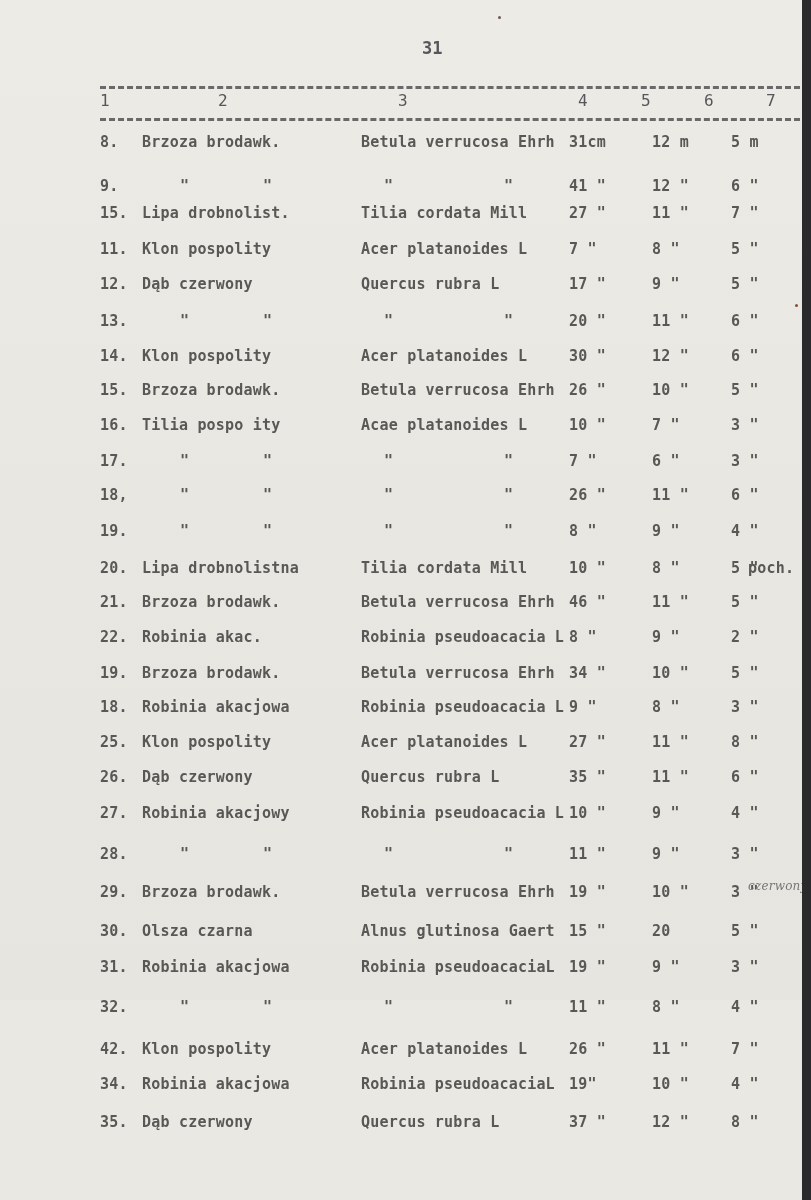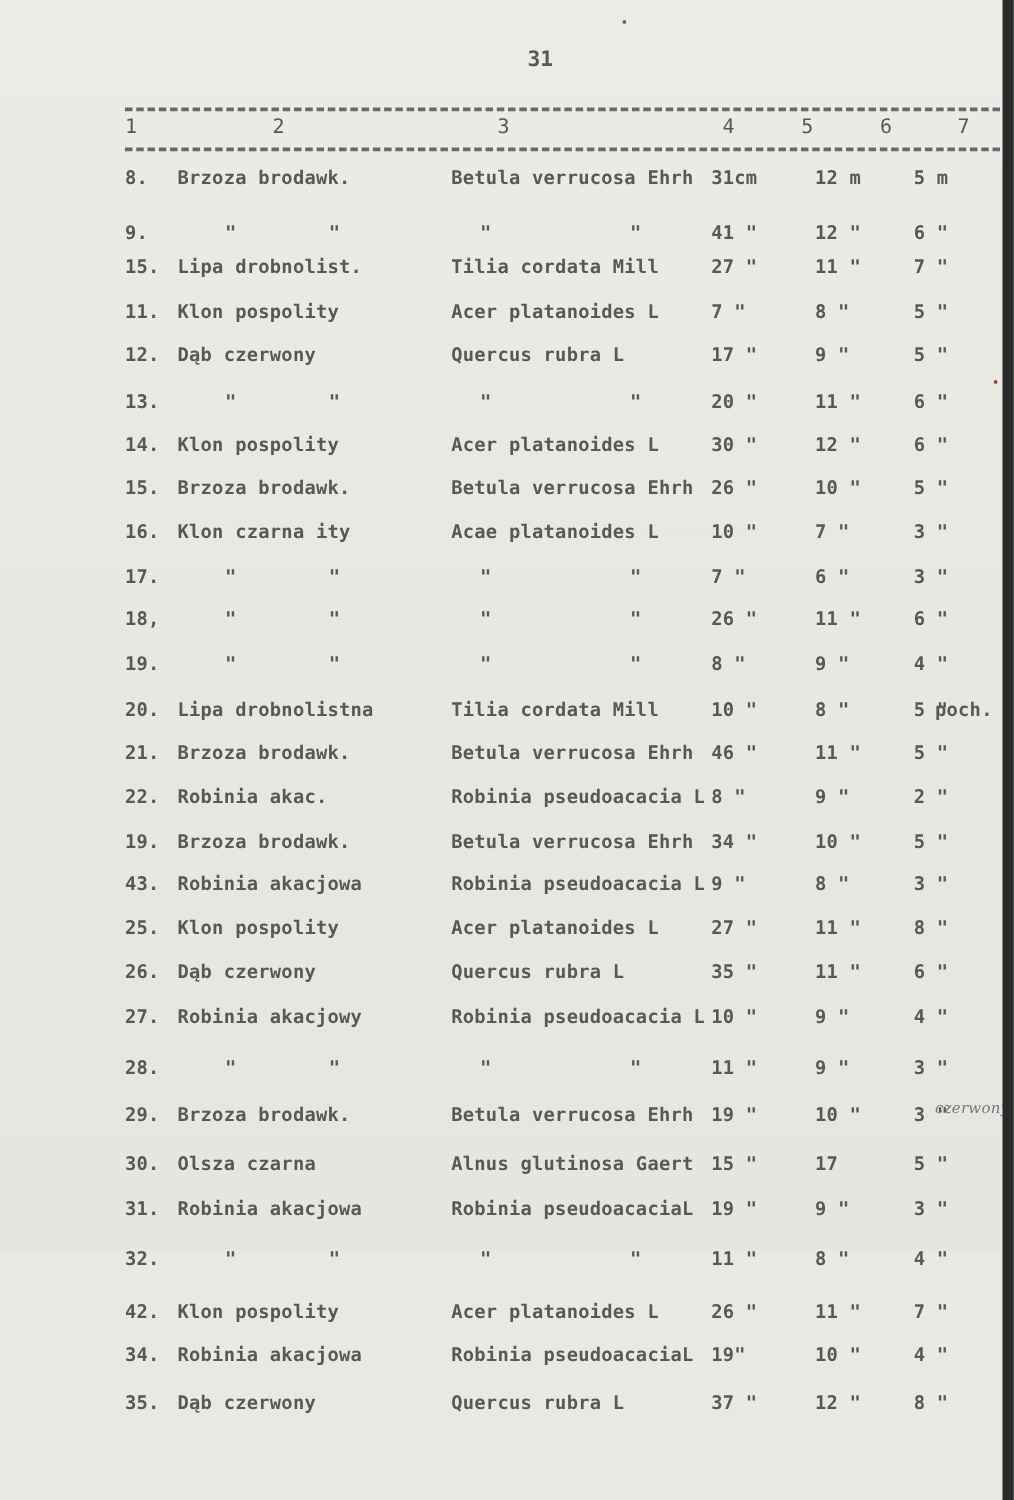--- a/index.html
+++ b/index.html
@@ -106,35 +106,35 @@
 
   <div id="rows">
       <div class="row" style="top: 133px;"><span class="c1">8.</span><span class="c2">Brzoza brodawk.</span><span class="c3">Betula verrucosa Ehrh</span><span class="c4">31cm</span><span class="c5">12 m</span><span class="c6">5 m</span></div>
       <div class="row" style="top: 177px;"><span class="c1">9.</span><span class="c2" style="left: 80px;">"        "</span><span class="c3" style="left: 248px;">"            "</span><span class="c4">41 "</span><span class="c5">12 "</span><span class="c6">6 "</span></div>
       <div class="row" style="top: 204px;"><span class="c1">15.</span><span class="c2">Lipa drobnolist.</span><span class="c3">Tilia cordata Mill</span><span class="c4">27 "</span><span class="c5">11 "</span><span class="c6">7 "</span></div>
       <div class="row" style="top: 240px;"><span class="c1">11.</span><span class="c2">Klon pospolity</span><span class="c3">Acer platanoides L</span><span class="c4">7 "</span><span class="c5">8 "</span><span class="c6">5 "</span></div>
       <div class="row" style="top: 275px;"><span class="c1">12.</span><span class="c2">Dąb czerwony</span><span class="c3">Quercus rubra L</span><span class="c4">17 "</span><span class="c5">9 "</span><span class="c6">5 "</span></div>
       <div class="row" style="top: 312px;"><span class="c1">13.</span><span class="c2" style="left: 80px;">"        "</span><span class="c3" style="left: 248px;">"            "</span><span class="c4">20 "</span><span class="c5">11 "</span><span class="c6">6 "</span></div>
       <div class="row" style="top: 347px;"><span class="c1">14.</span><span class="c2">Klon pospolity</span><span class="c3">Acer platanoides L</span><span class="c4">30 "</span><span class="c5">12 "</span><span class="c6">6 "</span></div>
       <div class="row" style="top: 381px;"><span class="c1">15.</span><span class="c2">Brzoza brodawk.</span><span class="c3">Betula verrucosa Ehrh</span><span class="c4">26 "</span><span class="c5">10 "</span><span class="c6">5 "</span></div>
-      <div class="row" style="top: 416px;"><span class="c1">16.</span><span class="c2">Klon czarna ity</span><span class="c3">Acae platanoides L</span><span class="c4">10 "</span><span class="c5">7 "</span><span class="c6">3 "</span></div>
+      <div class="row" style="top: 416px;"><span class="c1">16.</span><span class="c2">Tilia pospo ity</span><span class="c3">Acae platanoides L</span><span class="c4">10 "</span><span class="c5">7 "</span><span class="c6">3 "</span></div>
       <div class="row" style="top: 452px;"><span class="c1">17.</span><span class="c2" style="left: 80px;">"        "</span><span class="c3" style="left: 248px;">"            "</span><span class="c4">7 "</span><span class="c5">6 "</span><span class="c6">3 "</span></div>
       <div class="row" style="top: 486px;"><span class="c1">18,</span><span class="c2" style="left: 80px;">"        "</span><span class="c3" style="left: 248px;">"            "</span><span class="c4">26 "</span><span class="c5">11 "</span><span class="c6">6 "</span></div>
       <div class="row" style="top: 522px;"><span class="c1">19.</span><span class="c2" style="left: 80px;">"        "</span><span class="c3" style="left: 248px;">"            "</span><span class="c4">8 "</span><span class="c5">9 "</span><span class="c6">4 "</span></div>
       <div class="row" style="top: 559px;"><span class="c1">20.</span><span class="c2">Lipa drobnolistna</span><span class="c3">Tilia cordata Mill</span><span class="c4">10 "</span><span class="c5">8 "</span><span class="c6">5 "</span><span class="c7">poch.</span></div>
       <div class="row" style="top: 593px;"><span class="c1">21.</span><span class="c2">Brzoza brodawk.</span><span class="c3">Betula verrucosa Ehrh</span><span class="c4">46 "</span><span class="c5">11 "</span><span class="c6">5 "</span></div>
       <div class="row" style="top: 628px;"><span class="c1">22.</span><span class="c2">Robinia akac.</span><span class="c3">Robinia pseudoacacia L</span><span class="c4">8 "</span><span class="c5">9 "</span><span class="c6">2 "</span></div>
       <div class="row" style="top: 664px;"><span class="c1">19.</span><span class="c2">Brzoza brodawk.</span><span class="c3">Betula verrucosa Ehrh</span><span class="c4">34 "</span><span class="c5">10 "</span><span class="c6">5 "</span></div>
-      <div class="row" style="top: 698px;"><span class="c1">43.</span><span class="c2">Robinia akacjowa</span><span class="c3">Robinia pseudoacacia L</span><span class="c4">9 "</span><span class="c5">8 "</span><span class="c6">3 "</span></div>
+      <div class="row" style="top: 698px;"><span class="c1">18.</span><span class="c2">Robinia akacjowa</span><span class="c3">Robinia pseudoacacia L</span><span class="c4">9 "</span><span class="c5">8 "</span><span class="c6">3 "</span></div>
       <div class="row" style="top: 733px;"><span class="c1">25.</span><span class="c2">Klon pospolity</span><span class="c3">Acer platanoides L</span><span class="c4">27 "</span><span class="c5">11 "</span><span class="c6">8 "</span></div>
       <div class="row" style="top: 768px;"><span class="c1">26.</span><span class="c2">Dąb czerwony</span><span class="c3">Quercus rubra L</span><span class="c4">35 "</span><span class="c5">11 "</span><span class="c6">6 "</span></div>
       <div class="row" style="top: 804px;"><span class="c1">27.</span><span class="c2">Robinia akacjowy</span><span class="c3">Robinia pseudoacacia L</span><span class="c4">10 "</span><span class="c5">9 "</span><span class="c6">4 "</span></div>
       <div class="row" style="top: 845px;"><span class="c1">28.</span><span class="c2" style="left: 80px;">"        "</span><span class="c3" style="left: 248px;">"            "</span><span class="c4">11 "</span><span class="c5">9 "</span><span class="c6">3 "</span></div>
       <div class="row" style="top: 883px;"><span class="c1">29.</span><span class="c2">Brzoza brodawk.</span><span class="c3">Betula verrucosa Ehrh</span><span class="c4">19 "</span><span class="c5">10 "</span><span class="c6">3 "</span><span class="handnote" style="left: 648px; top: -4px;">czerwony</span></div>
-      <div class="row" style="top: 922px;"><span class="c1">30.</span><span class="c2">Olsza czarna</span><span class="c3">Alnus glutinosa Gaert</span><span class="c4">15 "</span><span class="c5">17</span><span class="c6">5 "</span></div>
+      <div class="row" style="top: 922px;"><span class="c1">30.</span><span class="c2">Olsza czarna</span><span class="c3">Alnus glutinosa Gaert</span><span class="c4">15 "</span><span class="c5">20</span><span class="c6">5 "</span></div>
       <div class="row" style="top: 958px;"><span class="c1">31.</span><span class="c2">Robinia akacjowa</span><span class="c3">Robinia pseudoacaciaL</span><span class="c4">19 "</span><span class="c5">9 "</span><span class="c6">3 "</span></div>
       <div class="row" style="top: 998px;"><span class="c1">32.</span><span class="c2" style="left: 80px;">"        "</span><span class="c3" style="left: 248px;">"            "</span><span class="c4">11 "</span><span class="c5">8 "</span><span class="c6">4 "</span></div>
       <div class="row" style="top: 1040px;"><span class="c1">42.</span><span class="c2">Klon pospolity</span><span class="c3">Acer platanoides L</span><span class="c4">26 "</span><span class="c5">11 "</span><span class="c6">7 "</span></div>
       <div class="row" style="top: 1075px;"><span class="c1">34.</span><span class="c2">Robinia akacjowa</span><span class="c3">Robinia pseudoacaciaL</span><span class="c4">19"</span><span class="c5">10 "</span><span class="c6">4 "</span></div>
       <div class="row" style="top: 1113px;"><span class="c1">35.</span><span class="c2">Dąb czerwony</span><span class="c3">Quercus rubra L</span><span class="c4">37 "</span><span class="c5">12 "</span><span class="c6">8 "</span></div>
     </div>
 
   <div class="speck" style="left:498px; top:16px;"></div>
   <div class="speck" style="left:795px; top:304px; background:#8a4a30;"></div>
 </div>

